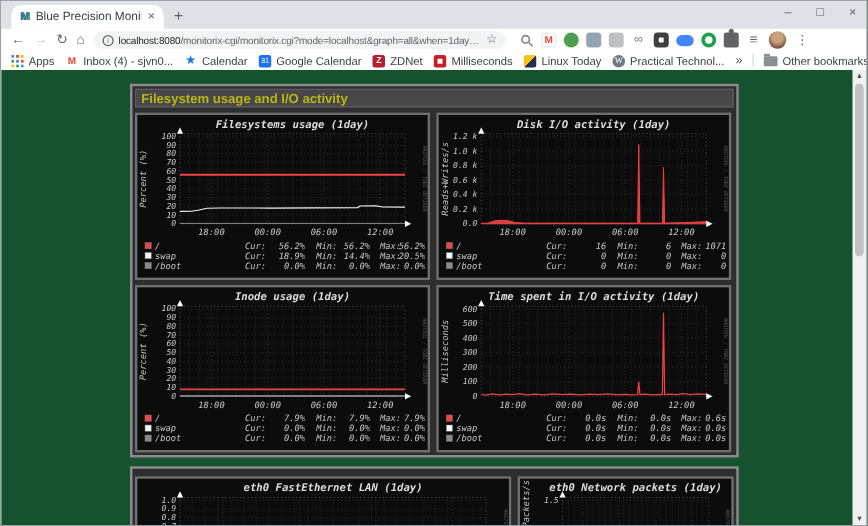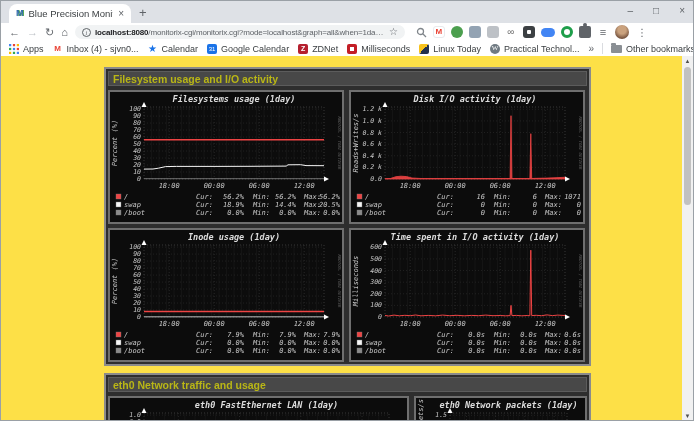--- a/index.html
+++ b/index.html
@@ -15,21 +15,21 @@
   .newtab{margin-left:8px;font-size:13px;color:#5f6368;line-height:19px;padding-bottom:1px;}
   .win-controls{position:absolute;right:8px;top:0;height:20px;display:flex;gap:20px;align-items:center;font-size:10px;color:#5f6368;}
   .win-controls span{line-height:1;}
   
   .toolbar{height:18px;background:#fff;display:flex;align-items:center;gap:7px;padding:0 8px;}
   .navic{font-size:11px;color:#5f6368;line-height:1;}
   .navic.disabled{color:#bdc1c6;}
   .omnibox{width:330px;height:14px;background:#f1f3f4;border-radius:7px;display:flex;align-items:center;gap:4px;padding:0 7px;overflow:hidden;}
   .info-ic{width:9px;height:9px;border:1px solid #5f6368;border-radius:50%;color:#5f6368;font-size:6px;line-height:8px;text-align:center;flex:0 0 auto;font-family:"Liberation Serif",serif;font-style:italic;}
   .url{flex:1;font-size:8px;color:#5f6368;white-space:nowrap;overflow:hidden;text-overflow:ellipsis;letter-spacing:-0.15px;}
-  .url b{color:#202124;font-weight:bold;}
+  .url b{color:#202124;font-weight:normal;}
   .star{font-size:10px;color:#5f6368;flex:0 0 auto;line-height:1;}
   .extrow{display:flex;align-items:center;gap:6px;margin-left:4px;}
   .ext{width:12px;height:12px;border-radius:3px;display:flex;align-items:center;justify-content:center;font-size:8px;line-height:1;}
   .ext.gmail{background:#fff;border:1px solid #e8eaed;color:#ea4335;font-weight:bold;font-size:8px;}
   .ext.green-sphere{background:#4c9f4f;border-radius:50%;}
   .ext.copies{background:#93a3b3;}
   .ext.graybox{background:#bdc1c6;}
   .ext.glasses{background:transparent;color:#757575;font-size:10px;}
   .ext.darkbox{background:#3c4043;}
   .ext.darkbox i{width:4px;height:4px;background:#fff;border-radius:1px;}
@@ -51,21 +51,21 @@
   .fav.cw{background:#c31e26;border-radius:2px;position:relative;}
   .fav.cw i{width:4px;height:4px;background:#fff;}
   .fav.lt{background:linear-gradient(135deg,#f7c21d 50%,#22304d 50%);border-radius:2px;}
   .fav.wp{background:#6f7a82;color:#fff;border-radius:50%;font-size:7px;font-family:"Liberation Serif",serif;}
   .bm-right{margin-left:auto;display:flex;align-items:center;gap:8px;}
   .chev{color:#5f6368;font-size:10px;}
   .bm-sep{width:1px;height:11px;background:#dadce0;}
   .folder{width:11px;height:8px;background:#8a8f94;border-radius:1px;position:relative;}
   .folder:before{content:"";position:absolute;top:-2px;left:0;width:5px;height:2px;background:#8a8f94;border-radius:1px 1px 0 0;}
   
-  .content{height:366px;background:#fde047;position:relative;overflow:hidden;}
+  .content{height:366px;background:#14532d;position:relative;overflow:hidden;}
   .mcontainer{position:absolute;left:103px;width:487px;border:2px solid #8b8b8b;background:#2e2e2e;padding:2px;}
   #c1{top:11px;}
   #c2{top:317px;}
   .msection-header{background:#484848;border:1px solid #5c5c5c;color:#b9b616;
     font:bold 10.5px "Liberation Sans",sans-serif;padding:1px 4px;height:15px;}
   .panel-row{display:flex;gap:5px;margin-top:4px;}
   .panel{border:2px solid #6f6f6f;background:#0c0c0c;line-height:0;font-style:italic;}
   svg text{font-family:"DejaVu Sans Mono",monospace;}
   
   .scrollbar{position:absolute;right:0;top:0;width:11px;height:100%;background:#f1f1f1;display:flex;flex-direction:column;align-items:center;}
@@ -517,21 +517,20 @@
               <text x="143" y="123" fill="#c8c8c8" font-size="7">Min:</text>
               <text x="186" y="123" text-anchor="end" fill="#c8c8c8" font-size="7">0.0s</text>
               <text x="194" y="123" fill="#c8c8c8" font-size="7">Max:</text>
               <text x="230" y="123" text-anchor="end" fill="#c8c8c8" font-size="7">0.0s</text>
               <text x="228" y="51" text-anchor="middle" fill="#5a5a5a" font-size="4" transform="rotate(90 228 51)">RRDTOOL / TOBI OETIKER</text>
             </svg></div>
       </div>
     </div>
 
     <div class="mcontainer" id="c2">
-      <div class="msection-header">eth0 Network traffic and usage</div>
       <div class="panel-row">
         <div class="panel"><svg width="297" height="130" viewBox="0 0 297 130">
               <rect x="0" y="0" width="297" height="130" fill="#0c0c0c"></rect>
               <text x="156.5" y="10" text-anchor="middle" fill="#dcdcdc" font-size="8.5" font-weight="bold">eth0 FastEthernet LAN  (1day)</text>
               <text x="7" y="51" text-anchor="middle" fill="#c8c8c8" font-size="7" transform="rotate(-90 7 51)">bits/s</text>
               <line x1="44.20833333333333" y1="15" x2="44.20833333333333" y2="87" stroke="#1d1d1d" stroke-width="0.5"></line>
               <line x1="54.416666666666664" y1="15" x2="54.416666666666664" y2="87" stroke="#1d1d1d" stroke-width="0.5"></line>
               <line x1="64.625" y1="15" x2="64.625" y2="87" stroke="#1d1d1d" stroke-width="0.5"></line>
               <line x1="74.83333333333333" y1="15" x2="74.83333333333333" y2="87" stroke="#1d1d1d" stroke-width="0.5"></line>
               <line x1="85.04166666666667" y1="15" x2="85.04166666666667" y2="87" stroke="#1d1d1d" stroke-width="0.5"></line>

